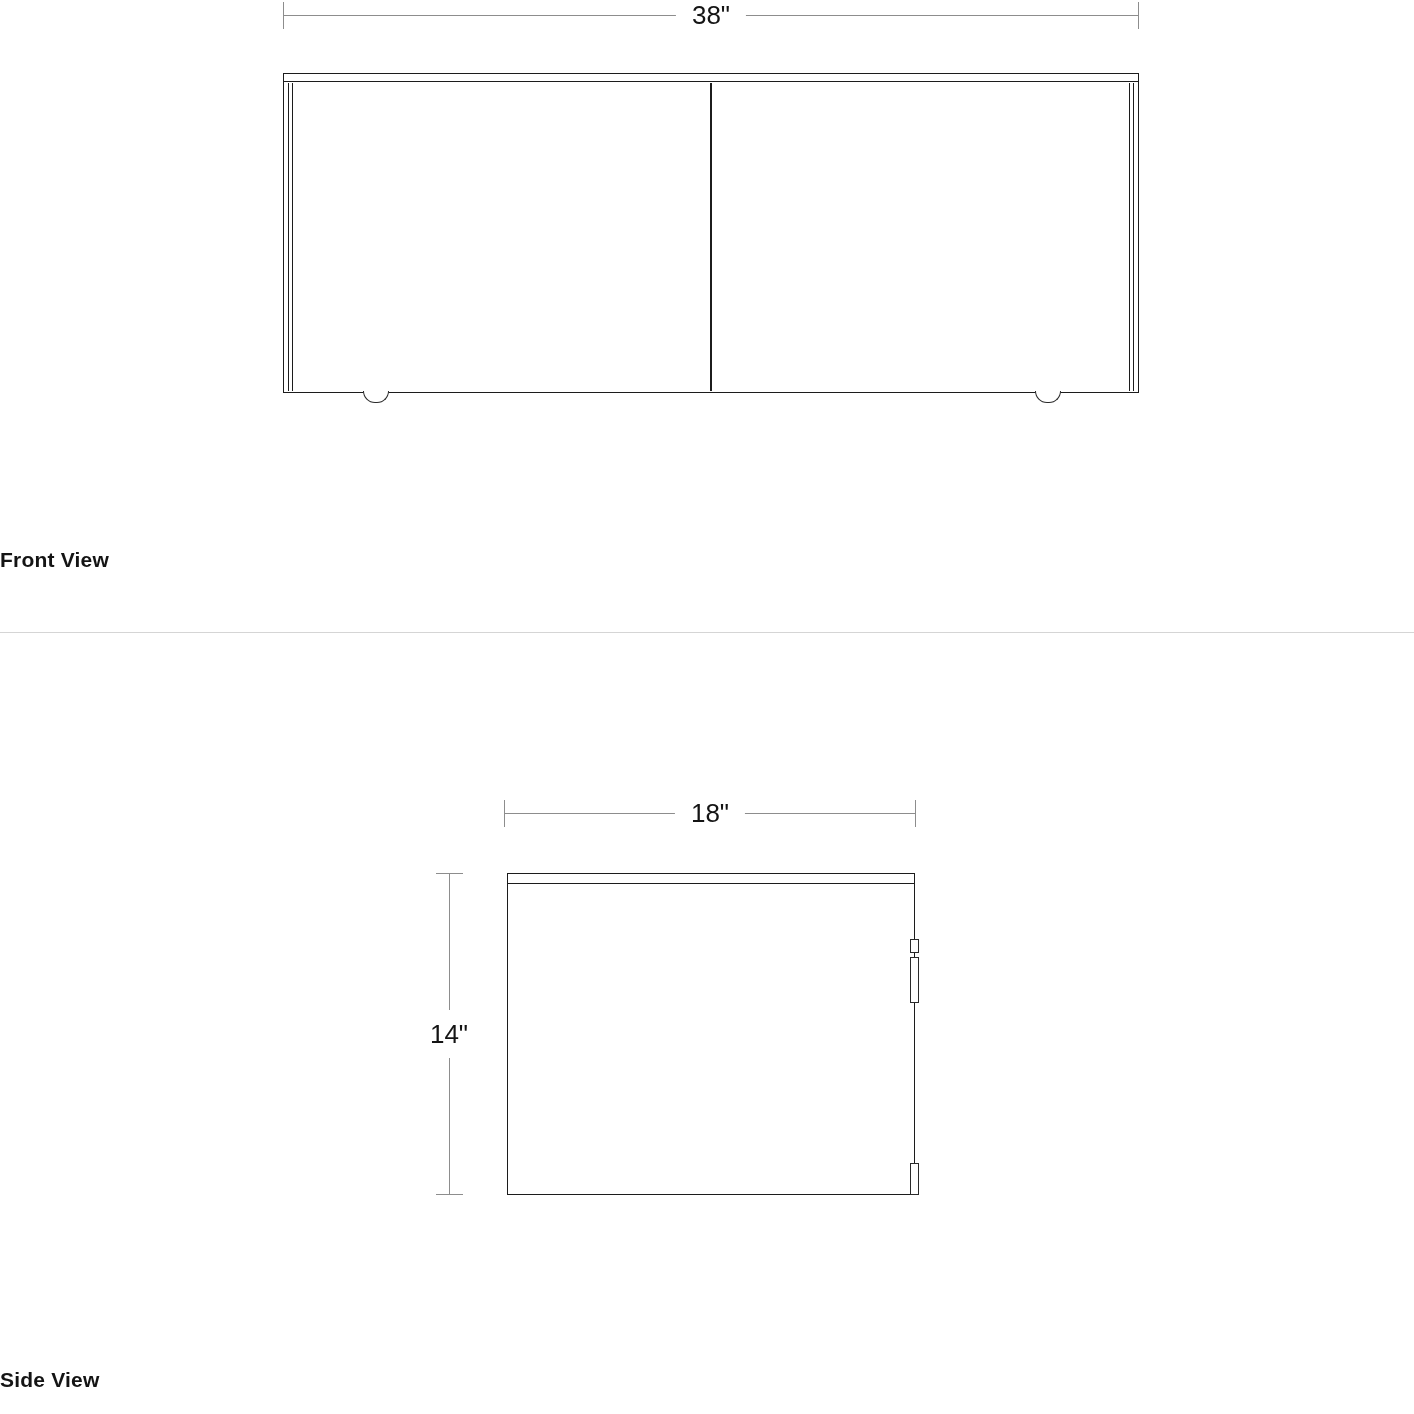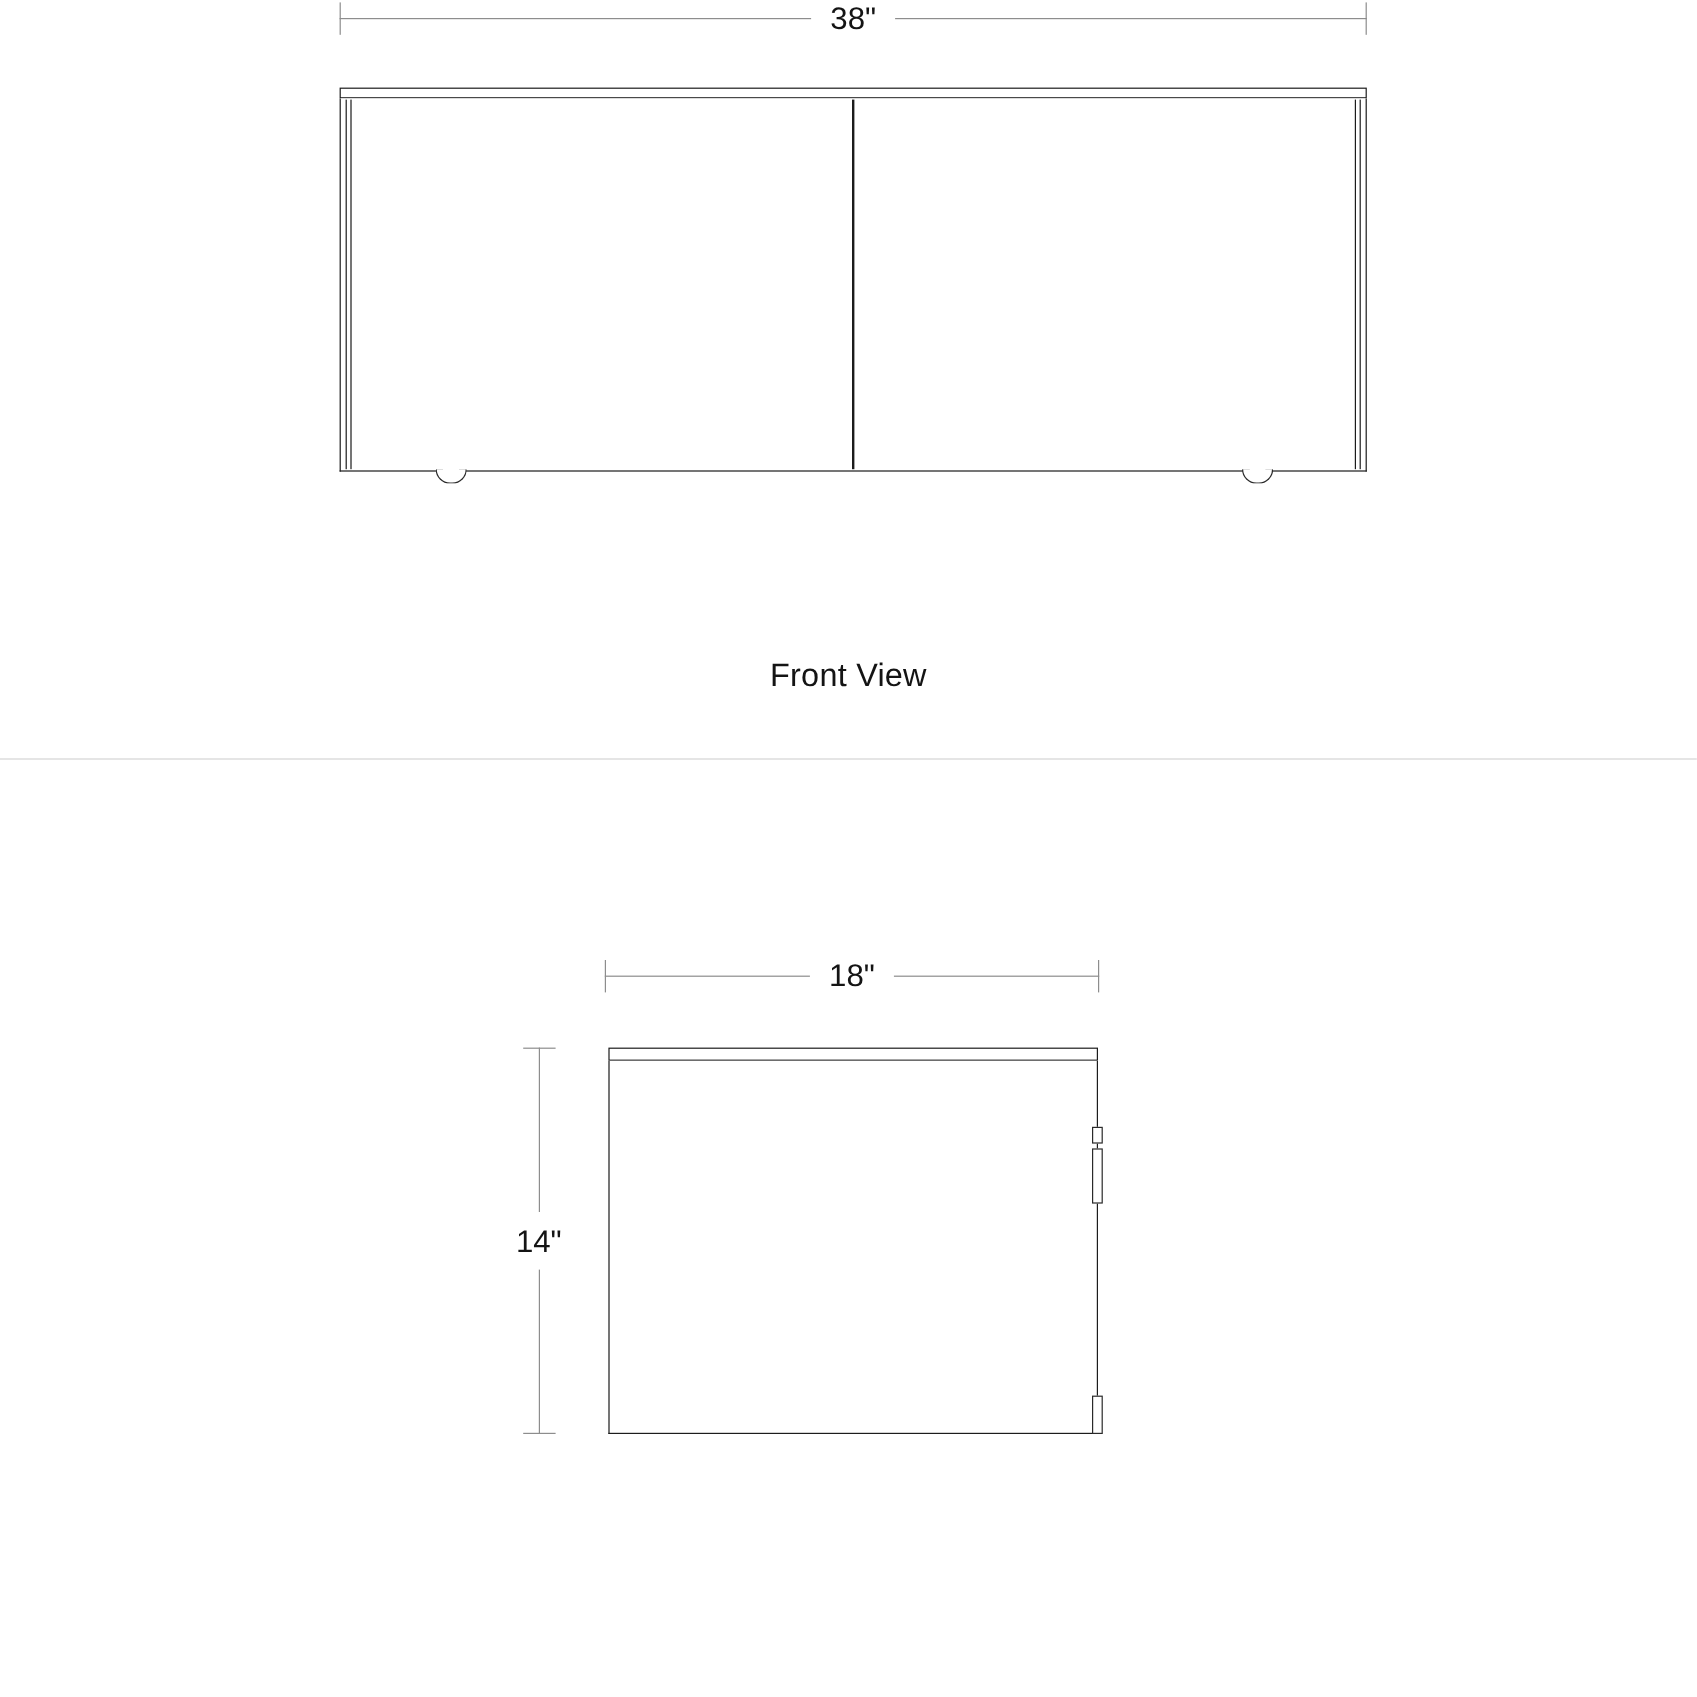--- a/index.html
+++ b/index.html
@@ -30,23 +30,22 @@
     left: 0;
     top: 632px;
     width: 1414px;
     height: 1px;
     background: #d5d5d5;
   }
 
   .view-caption {
     position: absolute;
     width: 100%;
-    text-align: center;
-    font-size: 27px;
-    font-weight: 400;
+    font-size: 21px;
+    font-weight: 700;
     letter-spacing: 0.2px;
     color: #141414;
   }
 
   
   .dim-h {
     position: absolute;
     height: 30px;
   }
   .dim-h .line {
@@ -259,13 +258,14 @@
   </div>
 
   <div id="side-drawing">
     <div id="side-top-cap"></div>
     <div id="side-body"></div>
     <div class="side-hinge" id="side-hinge-upper-a"></div>
     <div class="side-hinge" id="side-hinge-upper-b"></div>
     <div class="side-hinge" id="side-hinge-lower"></div>
   </div>
 
+  <div class="view-caption" style="top:735px;">Side View</div>
 </section>
 
 </body></html>

